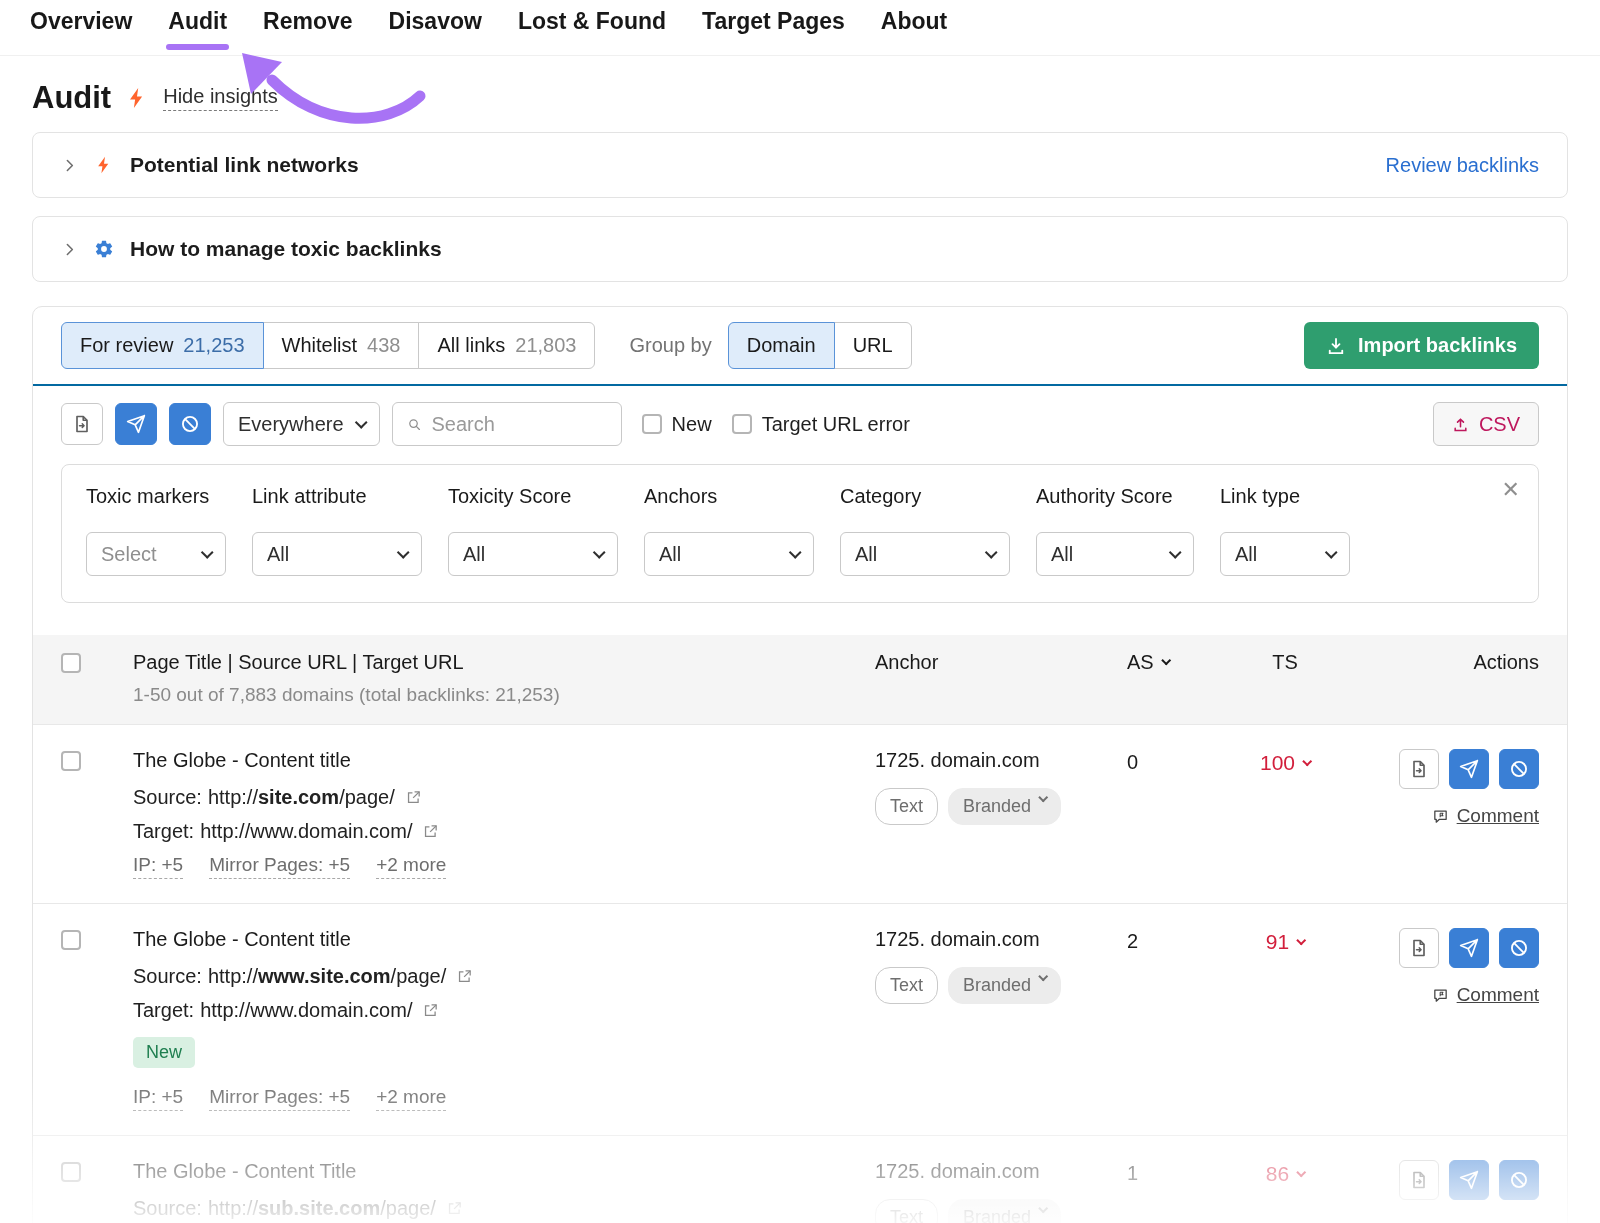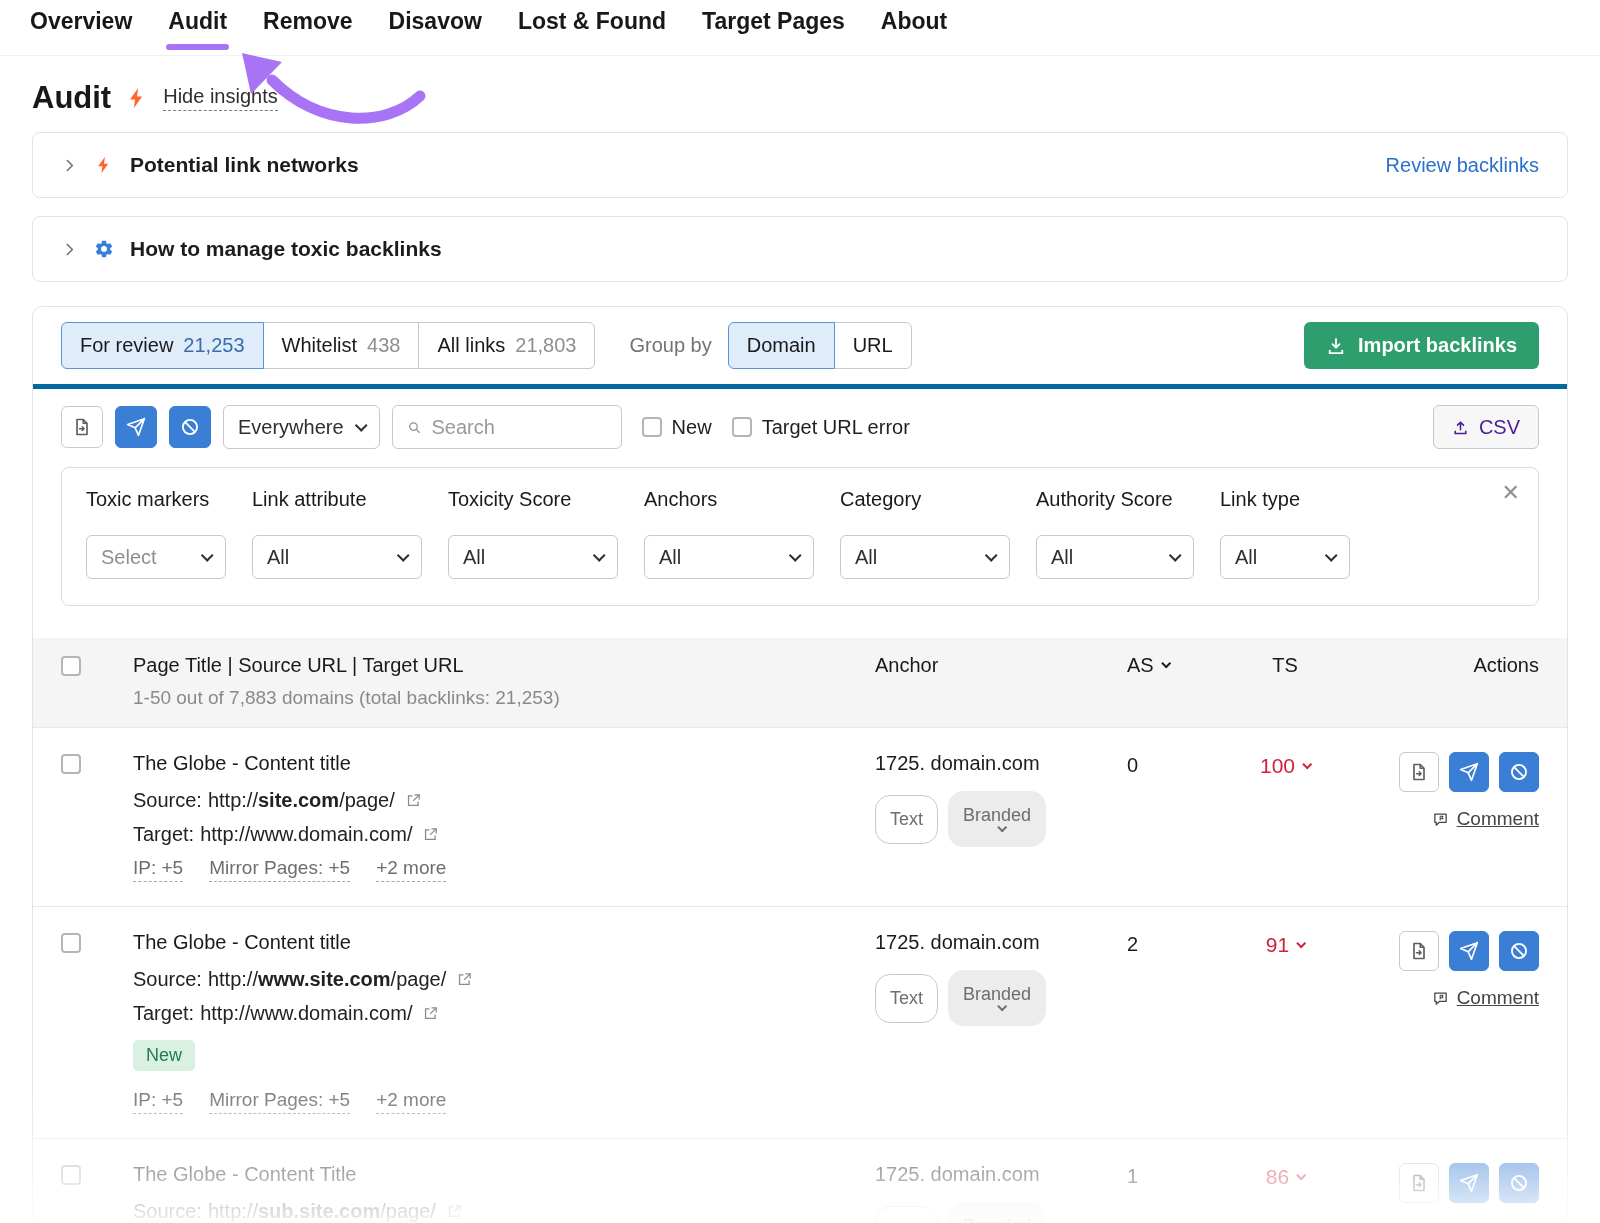--- a/index.html
+++ b/index.html
@@ -26,21 +26,21 @@
     display:flex; align-items:center; gap:16px; padding:0 28px; cursor:pointer; }
   .panel + .panel { margin-top:18px; }
   .panel-title { font-size:21px; font-weight:600; color:#1c1c1c; }
   .panel-action { margin-left:auto; font-size:20px; color:var(--link-blue,#2a6fd0); cursor:pointer; }
   .chev-right { color:#6e6e6e; }
   .gear { color:var(--accent-blue,#3a7fd5); }
 
   
   .card { margin:24px 32px 0; border:1px solid #e3e3e3; border-radius:10px; background:#fff; }
 
-  .tabs-row { display:flex; align-items:center; padding:15px 28px; border-bottom:5px solid #0369a1; }
+  .tabs-row { display:flex; align-items:center; padding:15px 28px; border-bottom:2px solid #0369a1; }
   .seg { display:flex; }
   .seg-btn { border:1px solid #c9c9c9; margin-left:-1px; padding:11px 18px; font-size:20px;
     background:#fff; color:#1a1a1a; white-space:nowrap; cursor:pointer; display:flex; gap:10px; }
   .seg-btn:first-child { border-radius:6px 0 0 6px; margin-left:0; }
   .seg-btn:last-child { border-radius:0 6px 6px 0; }
   .seg-btn.active { background:#dfecfa; border-color:#5a93d8; position:relative; z-index:2; }
   .seg-count { color:#8f8f8f; }
   .seg-btn.active .seg-count { color:#3c6da8; }
   .groupby-label { margin-left:34px; margin-right:16px; font-size:20px; color:#737373; }
   .import-btn { margin-left:auto; background:var(--green,#2f9e6f); color:#fff; border:none; border-radius:6px;
@@ -59,21 +59,21 @@
   .search-box { display:flex; align-items:center; gap:10px; border:1px solid #c9c9c9; border-radius:6px;
     height:44px; padding:0 14px; width:230px; color:#8f8f8f; }
   .search-box input { border:none; outline:none; font-size:20px; width:100%; color:#2f2f2f;
     font-family:"Liberation Sans", sans-serif; }
   .search-box input::placeholder { color:#9a9a9a; }
   .cb { width:20px; height:20px; border:2px solid #b5b5b5; border-radius:4px; background:#fff;
     display:inline-block; flex:none; cursor:pointer; }
   .cb-label { display:flex; align-items:center; gap:10px; font-size:20px; color:#1f1f1f; margin-left:8px; cursor:pointer; }
   .dd.muted { background:#e6e6e6; border-color:#e6e6e6; color:#8f8f8f; font-weight:500; }
   .csv-btn { margin-left:auto; display:flex; align-items:center; gap:10px; border:1px solid #c9c9c9;
-    border-radius:6px; background:#f7f7f7; height:44px; padding:0 18px; font-size:20px; color:#4c1d95; cursor:pointer; }
+    border-radius:6px; background:#f7f7f7; height:44px; padding:0 18px; font-size:20px; color:#be185d; cursor:pointer; }
 
   
   .filters-panel { margin:2px 28px 32px; border:1px solid #dcdcdc; border-radius:8px;
     padding:20px 24px 26px; display:flex; gap:26px; position:relative; }
   .filter-group { display:flex; flex-direction:column; gap:24px; }
   .filter-label { font-size:20px; color:#1a1a1a; }
   .filter-dd { justify-content:space-between; }
   .filter-dd .val { color:#2f2f2f; }
   .filter-dd .val.muted { color:#8f8f8f; }
   .filters-close { position:absolute; top:14px; right:18px; font-size:22px; color:#8f8f8f; cursor:pointer; line-height:1; }
@@ -89,22 +89,22 @@
   .row-title { font-size:20px; color:#1b1b1b; margin-bottom:14px; }
   .url-line { font-size:20px; color:#222; display:flex; align-items:center; gap:6px; margin-bottom:11px; }
   .url-line b { font-weight:700; }
   .ext-link { color:#8a8a8a; cursor:pointer; display:inline-flex; margin-left:4px; }
   .badge-new { display:inline-block; background:#d9f0e2; color:#1f7f50; font-size:18px;
     border-radius:5px; padding:5px 13px; margin:4px 0 12px; }
   .meta-line { display:flex; gap:26px; margin-top:6px; }
   .meta-link { font-size:19px; color:#6e6e6e; border-bottom:1.5px dashed #a8a8a8; padding-bottom:2px; cursor:pointer; white-space:nowrap; }
   .anchor-text { font-size:20px; color:#1b1b1b; margin-bottom:16px; }
   .tags { display:flex; gap:10px; align-items:center; }
-  .pill { font-size:18px; color:#6e6e6e; border:1px solid #c9c9c9; border-radius:15px; padding:13px 14px; background:#fff; }
-  .pill.gray { background:#ececec; border-color:#ececec; display:flex; align-items:center; cursor:pointer;flex-direction:column; }
+  .pill { font-size:18px; color:#6e6e6e; border:1px solid #c9c9c9; border-radius:15px; padding:7px 14px; background:#fff; }
+  .pill.gray { background:#ececec; border-color:#ececec; display:flex; align-items:flex-start; cursor:pointer; }
   .as-cell { font-size:20px; color:#1b1b1b; padding-top:2px; }
   .ts-cell { display:flex; justify-content:center; align-items:center; font-size:21px;
     color:var(--red,#d21f3c); cursor:pointer; padding-top:2px; }
   .actions-cell { display:flex; flex-direction:column; align-items:flex-end; gap:16px; }
   .action-btns { display:flex; gap:10px; }
   .action-btns .btn-sq { width:40px; height:40px; }
   .comment-link { display:flex; align-items:center; gap:8px; font-size:19px; color:#454545; cursor:pointer; }
   .comment-link span { text-decoration:underline; }
   .cb-cell { padding-top:2px; }
 

